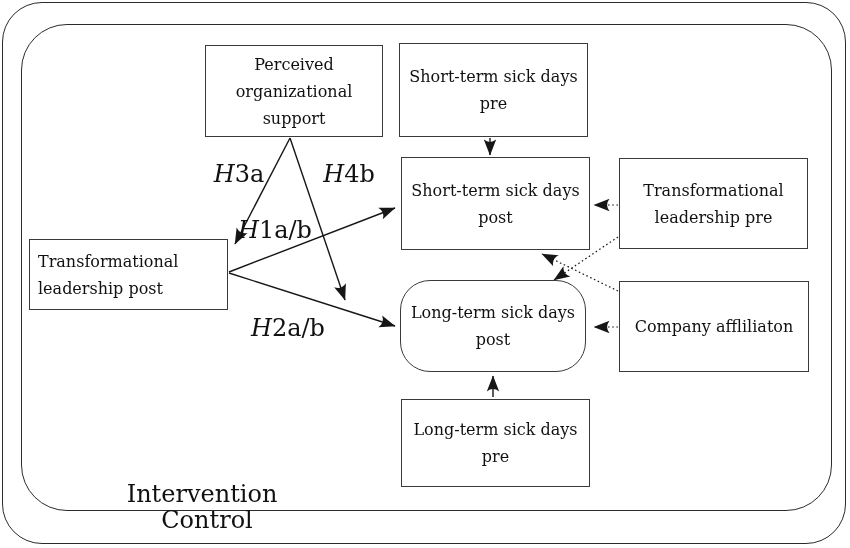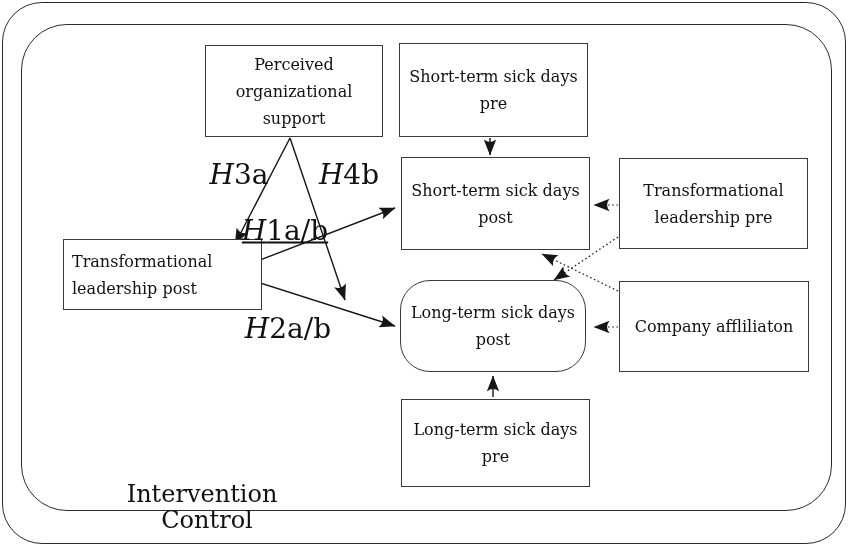--- a/index.html
+++ b/index.html
@@ -12,24 +12,24 @@
   .frame.inner{left:21px;top:24px;width:809px;height:485px;border-radius:46px;}
   #edges-svg{position:absolute;left:0;top:0;width:850px;height:548px;pointer-events:none;}
   .edge{stroke:#161616;fill:none;}
   .edge.solid{stroke-width:1.4;}
   .edge.dotted{stroke-width:1.2;stroke-dasharray:1.6 2.6;}
   .node{
     position:absolute;background:#ffffff;border:1.6px solid #3a3a3a;
     display:flex;align-items:center;justify-content:center;text-align:center;
     font-size:16px;line-height:27px;padding:2px 5px;box-sizing:border-box;
   }
-  .node.align-left{justify-content:flex-start;text-align:left;padding-left:8px;margin-left:34px;}
+  .node.align-left{justify-content:flex-start;text-align:left;padding-left:8px;}
   .hlabel{
     position:absolute;transform:translate(-50%,-50%);
-    font-size:28px;white-space:nowrap;
+    font-size:24px;white-space:nowrap;
   }
   .hlabel .h-it{font-style:italic;}
   .frame-label{
     position:absolute;transform:translate(-50%,0);
     font-size:24px;line-height:26px;white-space:nowrap;text-align:right;
   }
 </style>
 </head>
 <body>
 
@@ -63,19 +63,19 @@
       <div class="node" style="left: 401px; top: 157px; width: 189px; height: 93px;">Short-term sick days post</div>
       <div class="node" style="left: 619px; top: 158px; width: 189px; height: 91px;">Transformational leadership pre</div>
       <div class="node align-left" style="left: 29px; top: 239px; width: 199px; height: 71px;">Transformational leadership post</div>
       <div class="node" style="left: 400px; top: 280px; width: 186px; height: 92px; border-radius: 30px;">Long-term sick days post</div>
       <div class="node" style="left: 619px; top: 281px; width: 190px; height: 91px;">Company affliliaton</div>
       <div class="node" style="left: 401px; top: 399px; width: 189px; height: 88px;">Long-term sick days pre</div>
     </div>
   <div id="hlabels-layer">
       <div class="hlabel" style="left: 239px; top: 174px;"><span class="h-it">H</span><span>3a</span></div>
       <div class="hlabel" style="left: 349px; top: 174px;"><span class="h-it">H</span><span>4b</span></div>
-      <div class="hlabel" style="left: 285px; top: 230px; text-decoration: underline;"><span class="h-it">H</span><span>1a/b</span></div>
+      <div class="hlabel" style="left: 275px; top: 230px;"><span class="h-it">H</span><span>1a/b</span></div>
       <div class="hlabel" style="left: 288px; top: 328px;"><span class="h-it">H</span><span>2a/b</span></div>
     </div>
 
   <div class="frame-label" style="left:202px;top:481px;">Intervention</div>
   <div class="frame-label" style="left:207px;top:507px;">Control</div>
 </div>
 
 </body></html>

